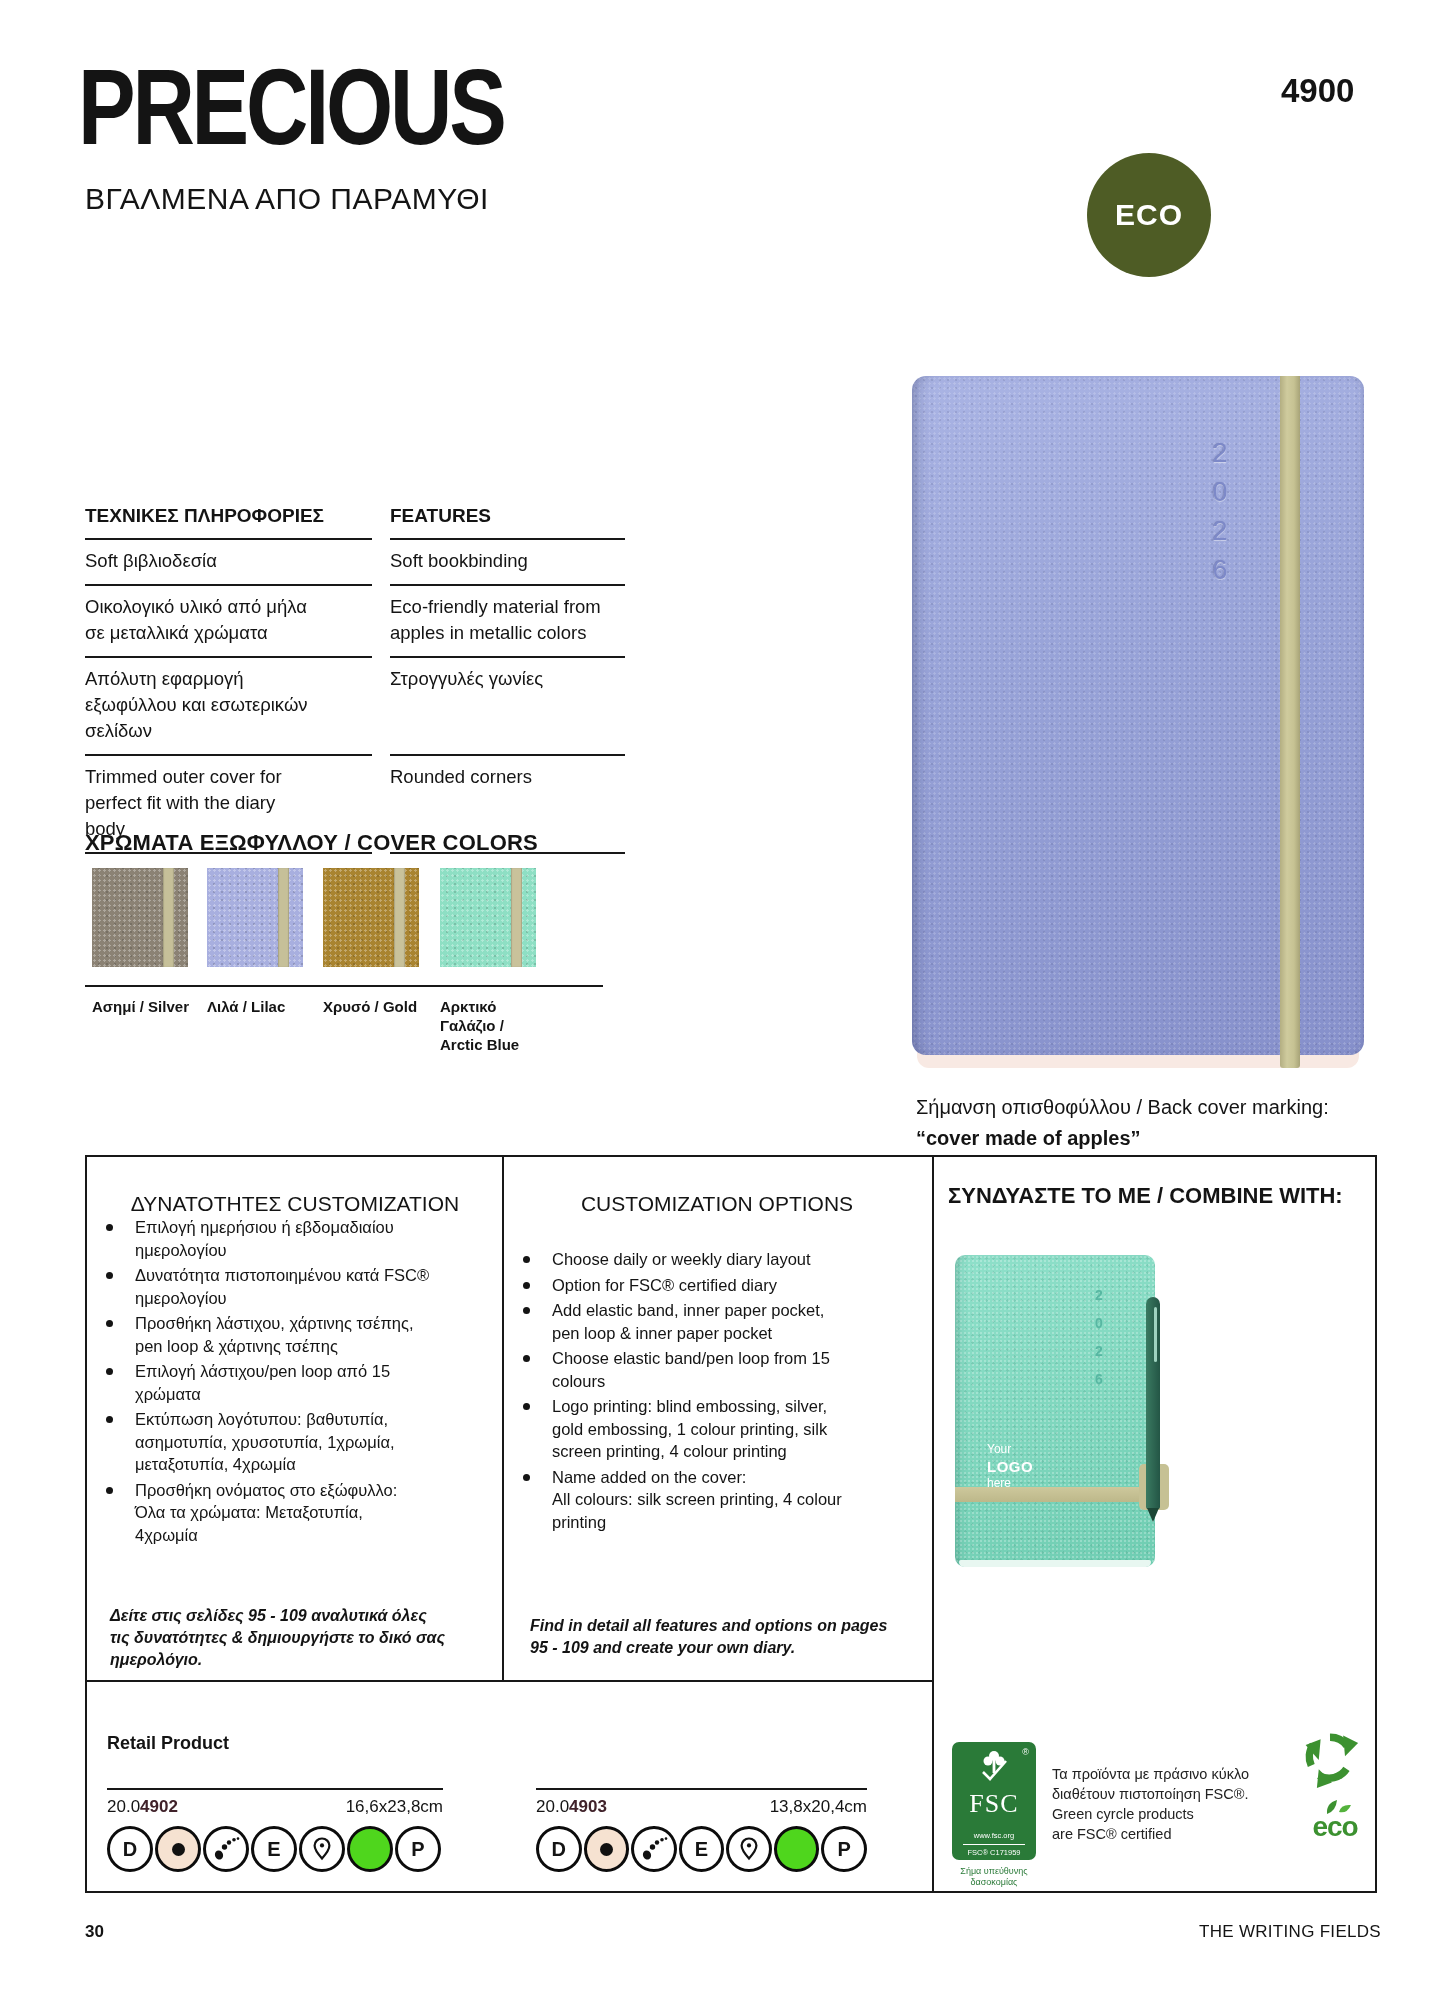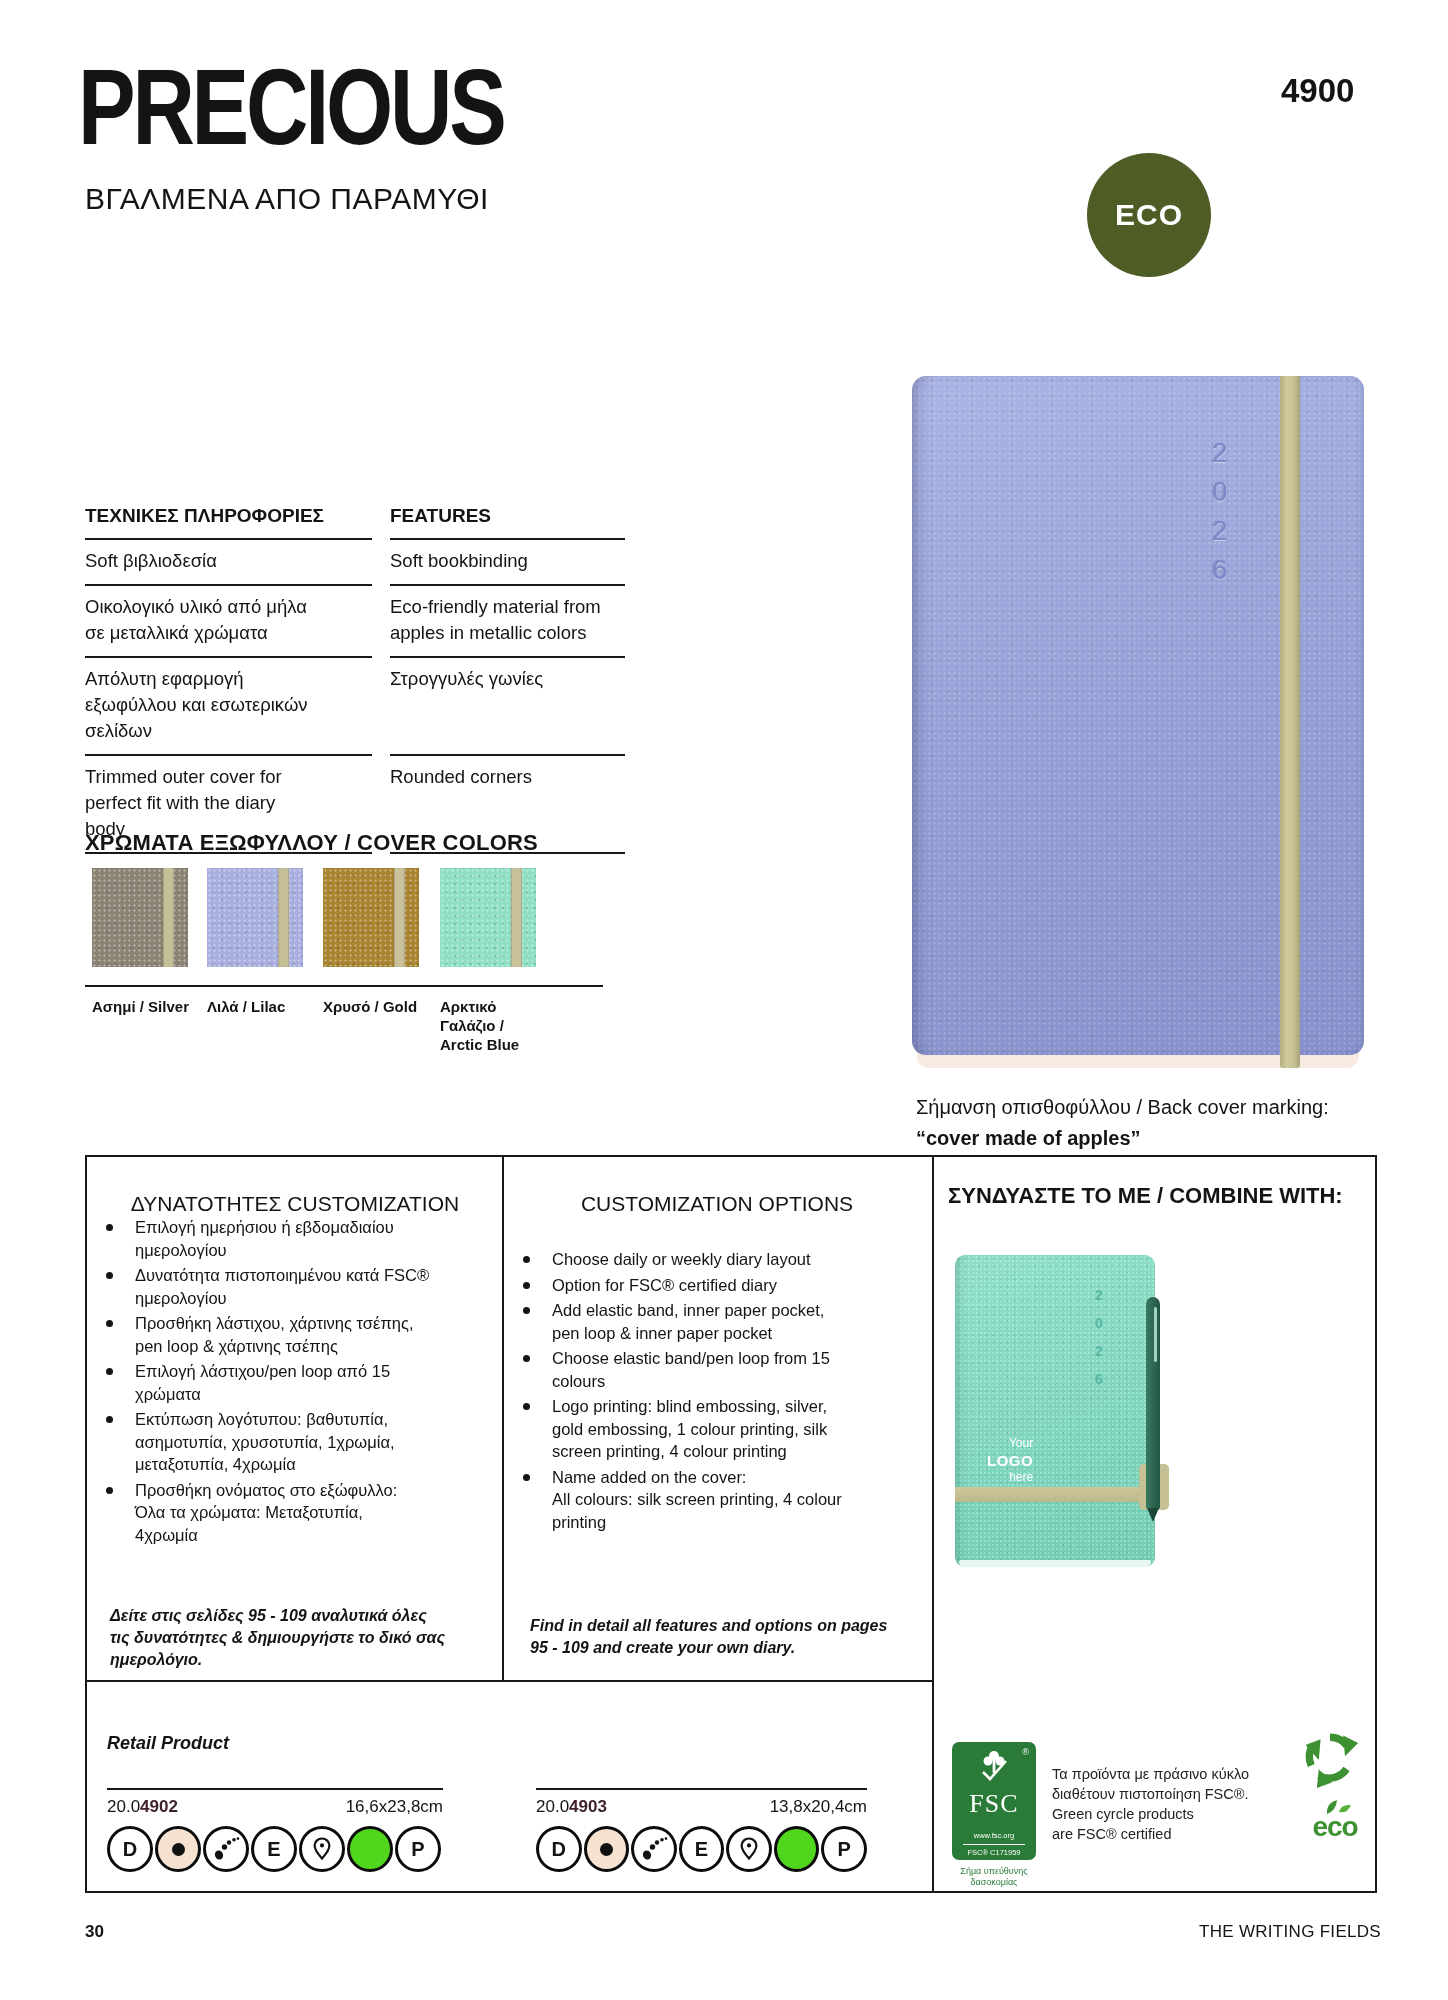--- a/index.html
+++ b/index.html
@@ -84,31 +84,31 @@
               radial-gradient(rgba(20,90,70,.12) 1px, rgba(0,0,0,0) 1.3px),
               linear-gradient(160deg,#8fe0ca 0%,#7ed6bd 55%,#6fcdb2 100%);
             background-size:4px 4px,7px 7px,100% 100%;
             box-shadow:inset 8px 0 12px -8px rgba(30,90,75,.45);}
   .dm-year{position:absolute;left:136px;top:32px;writing-mode:vertical-lr;text-orientation:upright;
            font-size:14px;font-weight:bold;letter-spacing:12px;color:#57b7a2;}
   .dm-band{position:absolute;left:0;width:100%;top:232px;height:15px;
            background:linear-gradient(180deg,#cdc89c,#bdb88a);}
   .dm-pages{position:absolute;left:4px;right:4px;bottom:0;height:7px;background:#e8f7f1;
             border-radius:3px 3px 8px 8px;}
-  .dm-logo{position:absolute;left:32px;top:180px;color:#fff;font-size:12px;line-height:17px;text-align:right;}
+  .dm-logo{position:absolute;left:32px;top:186px;color:#fff;font-size:12px;line-height:17px;}
   .logo-bold{font-size:15px;font-weight:bold;letter-spacing:.5px;}
   .pen-loop{left:1139px;top:1464px;width:30px;height:46px;background:#c6c194;border-radius:5px;}
   .pen{left:1146px;top:1297px;width:14px;height:212px;border-radius:7px 7px 2px 2px;
        background:linear-gradient(90deg,#3a7a61,#235545);}
   .pen-clip{position:absolute;right:3px;top:10px;width:3px;height:55px;background:#9fd3c0;border-radius:2px;}
   .pen-tip{position:absolute;left:1px;bottom:-13px;width:0;height:0;
            border-left:6px solid transparent;border-right:6px solid transparent;border-top:14px solid #1c4636;}
 
   
-  .retail-title{left:107px;top:1733px;font-size:18px;font-weight:bold;font-style:italic;}
+  .retail-title{left:107px;top:1733px;font-size:18px;font-weight:bold;}
   .pgroup{position:absolute;}
   .pg1{left:107px;top:1788px;width:336px;}
   .pg2{left:536px;top:1788px;width:331px;}
   .p-rule{height:2px;background:#181818;}
   .p-code-row{display:flex;justify-content:space-between;margin-top:7px;font-size:17px;}
   .code-bold{font-weight:bold;color:#40222a;}
   .p-icons{display:flex;gap:2px;margin-top:9px;}
   .icon-circle{width:46px;height:46px;border:3px solid #0c0c0c;border-radius:50%;background:#fff;
                display:flex;align-items:center;justify-content:center;box-sizing:border-box;}
   .icon-letter{font-size:20px;font-weight:bold;}

